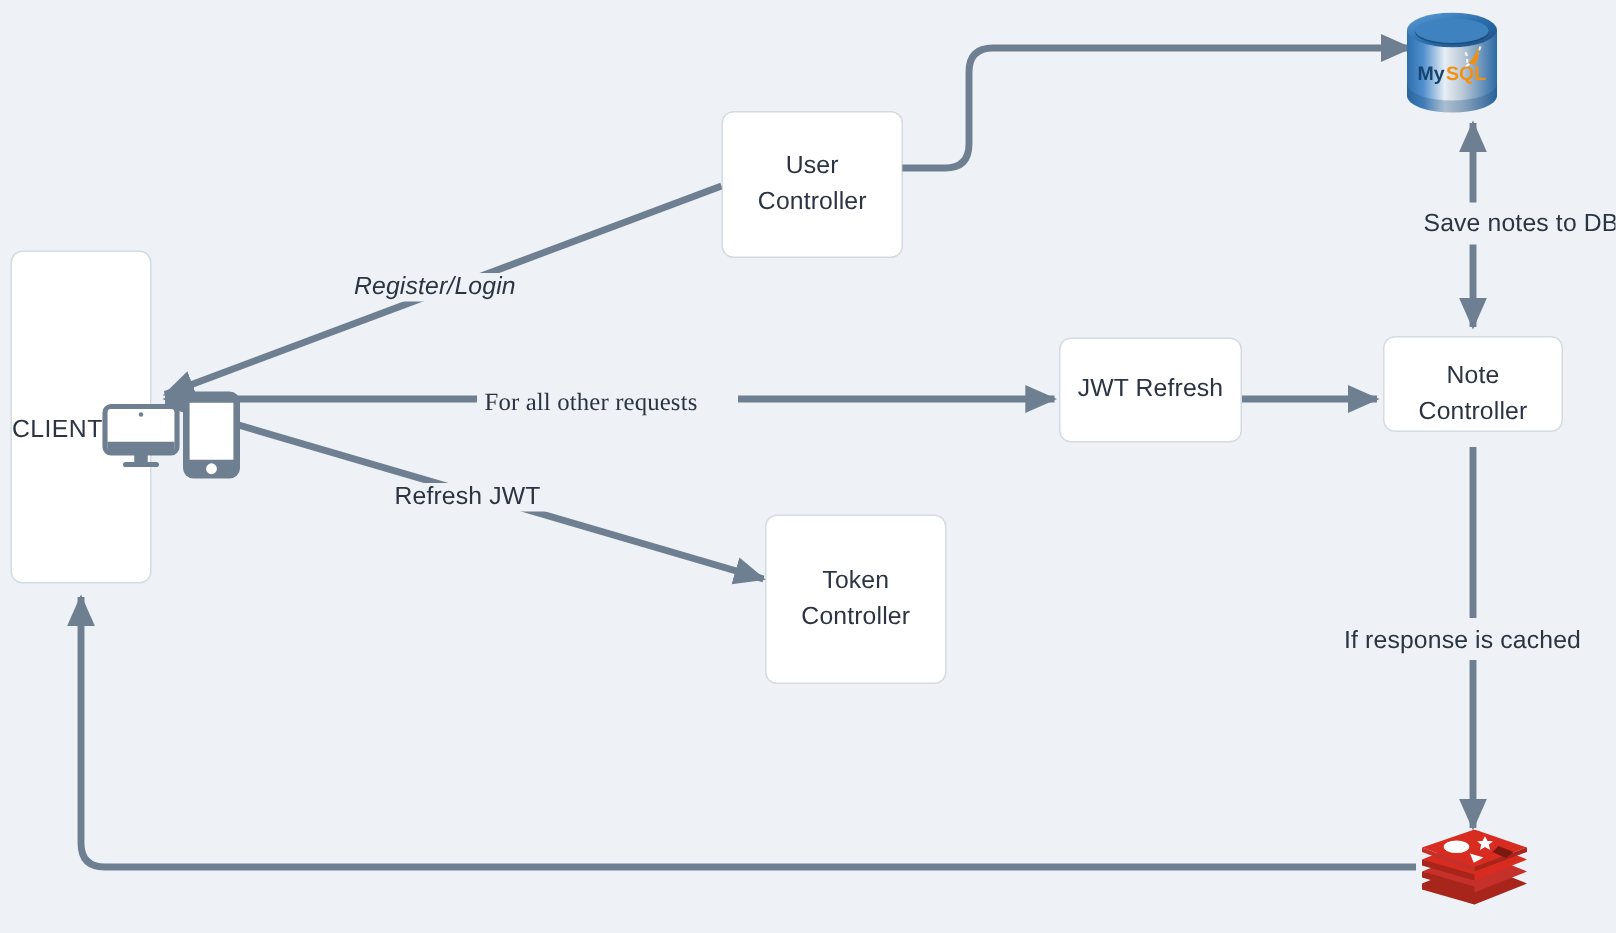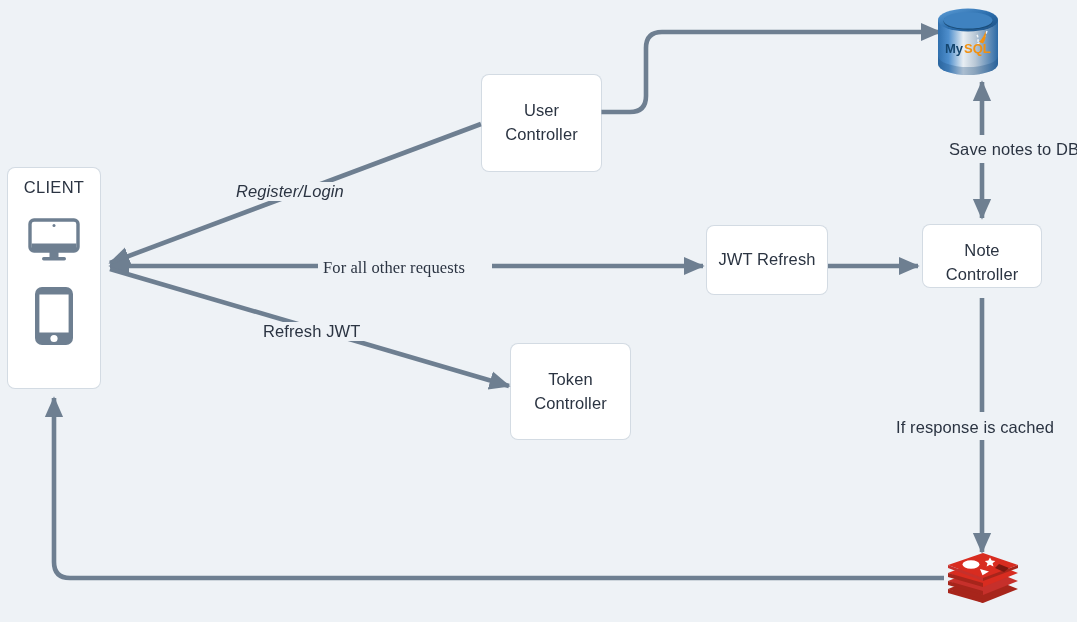--- a/index.html
+++ b/index.html
@@ -45,23 +45,23 @@
     box-sizing: border-box;
   }
   .node .label { white-space: pre-line; }
 
   
   #client-node {
     left: 8px;
     top: 168px;
     width: 92px;
     height: 220px;
-    flex-direction: column;
+    flex-direction: row;
     justify-content: flex-start;
-    padding-top: 8px;
+    padding-top: 18px;
   }
   #client-title {
     font-size: 16.5px;
     color: #2b3442;
     letter-spacing: .3px;
   }
   .device-icon { margin-top: 18px; }
   .device-icon.phone { margin-top: 14px; }
 
   
@@ -144,21 +144,21 @@
 
   <div class="node" style="left:707px; top:226px; width:120px; height:68px;">
     <span class="label">JWT Refresh</span>
   </div>
 
   <div class="node" style="left:923px; top:225px; width:118px; height:62px;align-items:flex-end;">
     <span class="label">Note
 Controller</span>
   </div>
 
-  <div class="node" style="left:511px; top:344px; width:119px; height:95px;">
+  <div class="node" style="left:511px; top:344px; width:119px; height:111px;">
     <span class="label">Token
 Controller</span>
   </div>
 
   <div class="store" style="left:932px; top:4px;">
     <svg width="72" height="78" viewBox="0 0 72 78" xmlns="http://www.w3.org/2000/svg">
       <defs>
         <linearGradient id="mysqlBody" x1="0" y1="0" x2="1" y2="0">
           <stop offset="0%" stop-color="#2f6fad"></stop>
           <stop offset="18%" stop-color="#4f8fcd"></stop>

